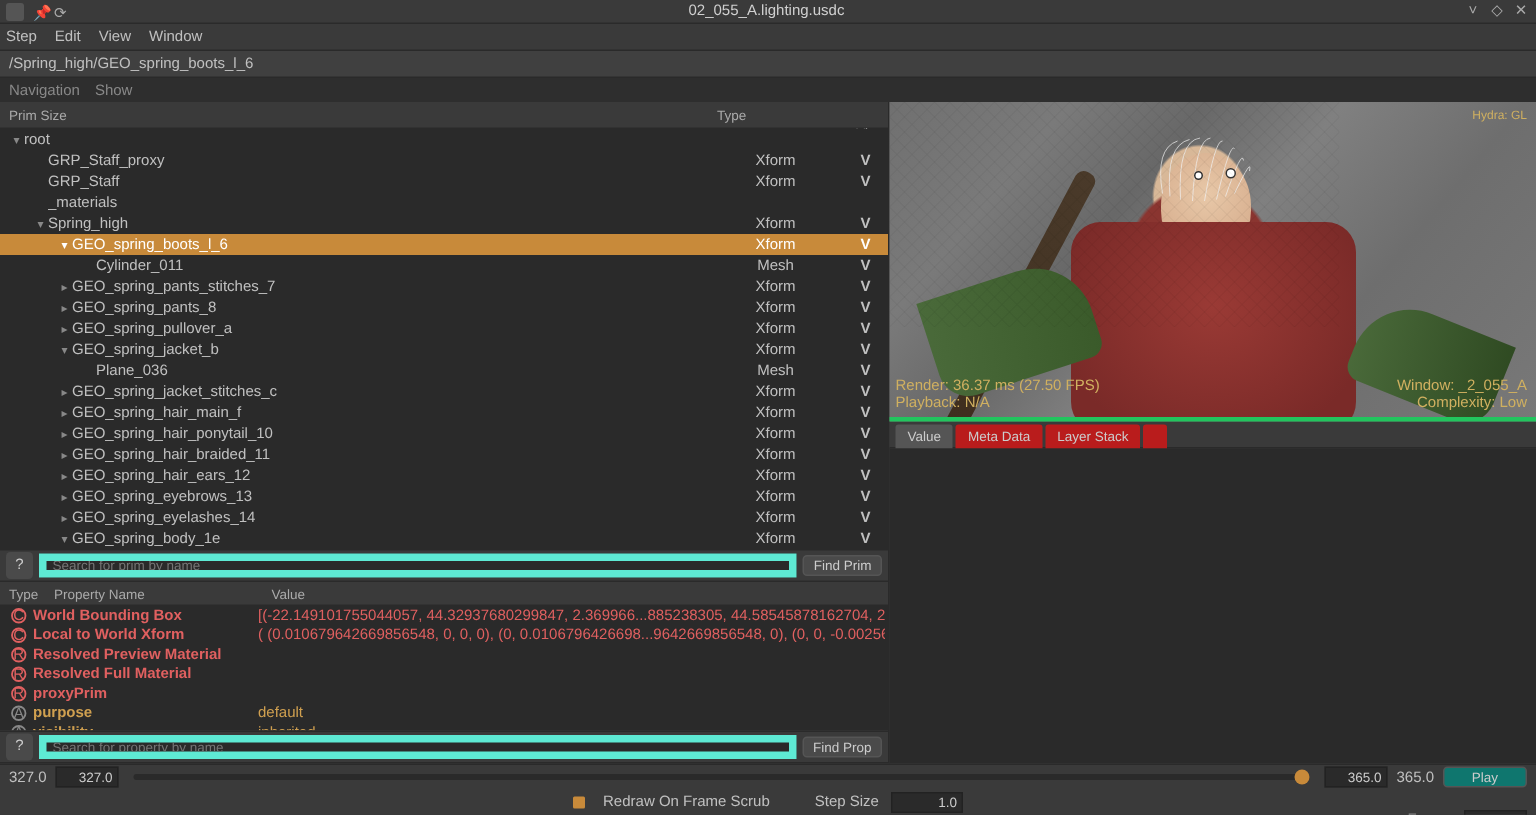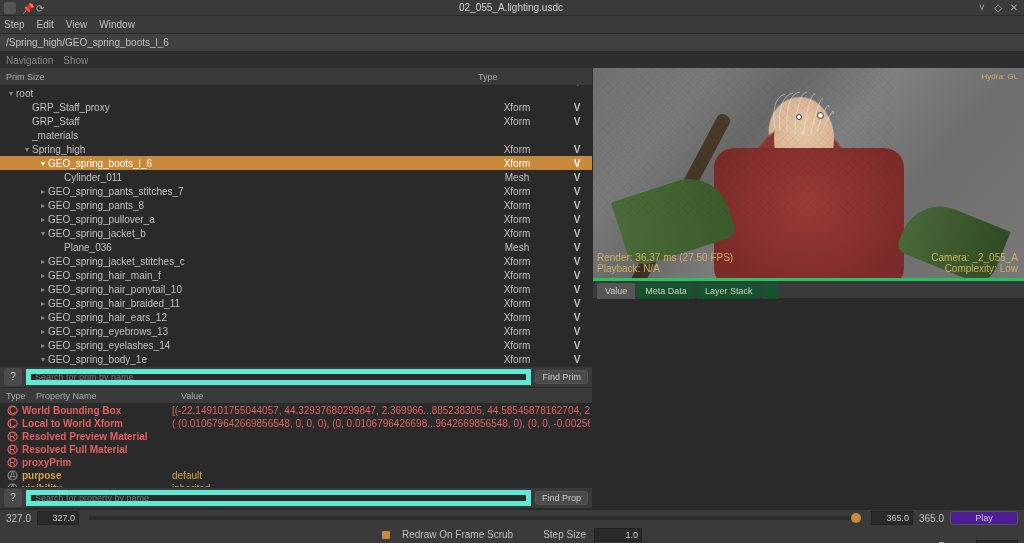--- a/index.html
+++ b/index.html
@@ -51,29 +51,29 @@
 .c-orange { color:#d0a050; }
 .c-gray { color:#888; }
 .viewport { flex:1; background:#666; position:relative; min-height:0; border-bottom:3px solid #22c55e; }
 .viewport-scene { position:absolute; inset:0; overflow:hidden; }
 .rock { position:absolute; background:#787878; }
 .vp-label { position:absolute; font-size:8px; color:#d0b060; }
 .vp-label.tr { top:4px; right:6px; text-align:right; }
 .vp-label.bl { bottom:4px; left:4px; }
 .vp-label.br { bottom:4px; right:6px; text-align:right; }
 .val-tabs { height:18px; background:#3a3a3a; display:flex; align-items:center; gap:2px; padding:2px 4px 0 4px; border-bottom:1px solid #2a2a2a; }
-.val-tabs .tab { background:#14532d; color:#ccc; padding:1px 8px; border-radius:2px 2px 0 0; cursor:pointer; font-size:9px; height:16px; line-height:14px; }
+.val-tabs .tab { background:#b91c1c; color:#ccc; padding:1px 8px; border-radius:2px 2px 0 0; cursor:pointer; font-size:9px; height:16px; line-height:14px; }
 .val-tabs .tab.active { background:#555; }
 .val-body { flex:1; background:#2a2a2a; min-height:0; }
 .bottombar { height:34px; background:#3a3a3a; display:flex; flex-direction:column; border-top:1px solid #2a2a2a; }
 .bottombar .row { display:flex; align-items:center; height:17px; padding:0 6px; gap:6px; }
 .timeline { flex:1; height:4px; background:#2a2a2a; border-radius:2px; position:relative; margin:0 4px; }
 .timeline .cursor { position:absolute; right:0; top:-3px; width:10px; height:10px; background:#c88a3a; border-radius:5px; }
 .framefield { background:#2a2a2a; border:1px solid #222; color:#ccc; width:42px; height:14px; text-align:right; padding:0 3px; font-size:9px; }
-.playbtn { width:68px; height:14px; background:#4c1d95; border:1px solid #555; color:#ccc; font-size:9px; text-align:center; line-height:12px; border-radius:3px; cursor:pointer; }
+.playbtn { width:56px; height:14px; background:#0f766e; border:1px solid #555; color:#ccc; font-size:9px; text-align:center; line-height:12px; border-radius:3px; cursor:pointer; }
 .redraw-ck { width:8px; height:8px; background:#c88a3a; display:inline-block; border-radius:1px; margin-right:4px; }
 input.framefield { border:1px solid #222; }
 </style>
 </head>
 <body>
 
 <div class="titlebar">
   <span class="app-icon"></span>
   <span class="pin-icon">📌</span>
   <span class="extra-icon">⟳</span>
@@ -363,21 +363,21 @@
             </defs>
           <rect width="100%" height="100%" fill="url(#w)"></rect>
         </svg>
       </div>
       <div class="vp-label tr">Hydra: GL</div>
       <div class="vp-label bl">
         <div>Render: 36.37 ms (27.50 FPS)</div>
         <div>Playback: N/A</div>
       </div>
       <div class="vp-label br">
-        <div>Camera: _2_055_A</div>
+        <div>Window: _2_055_A</div>
         <div>Complexity: Low</div>
       </div>
     </div>
 
     <div class="val-tabs">
       <div class="tab active">Value</div>
       <div class="tab">Meta Data</div>
       <div class="tab">Layer Stack</div>
       <div class="tab"></div>
     </div>

